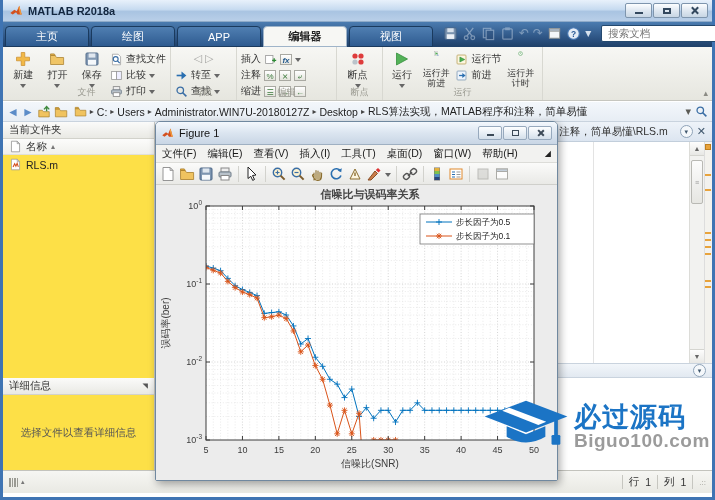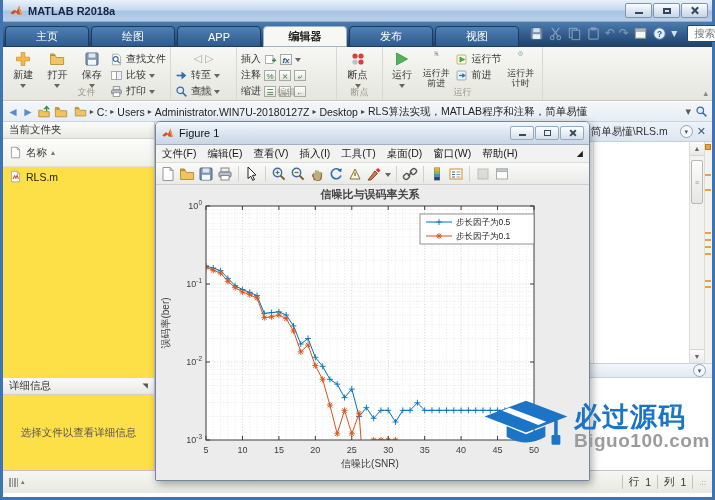--- a/index.html
+++ b/index.html
@@ -63,21 +63,21 @@
   .aico{width:14px;height:14px;display:inline-block;}
   .crumbs{display:flex;align-items:center;gap:2px;margin-left:3px;flex:1;overflow:hidden;white-space:nowrap;}
   .crumb{font-size:10.5px;color:#222;}
   .csep{color:#444;font-size:8px;padding:0 1px;}
   .abar-right{display:flex;align-items:center;gap:4px;color:#5b5b55;}
 
   
   .leftpanel{position:absolute;left:0;top:122px;width:152px;bottom:27px;background:#fde047;border-right:1px solid #c8c8c2;}
   .pane-hdr{height:17px;background:linear-gradient(#fbfbfa,#e9e9e4);border-bottom:1px solid #d2d2cb;
             font-size:10.5px;color:#333;display:flex;align-items:center;padding:0 6px;}
-  .colhdr{height:28px;background:linear-gradient(#fcfcfb,#f0f0ec);border-bottom:1px solid #e0e0da;
+  .colhdr{height:16px;background:linear-gradient(#fcfcfb,#f0f0ec);border-bottom:1px solid #e0e0da;
           display:flex;align-items:center;gap:4px;padding:0 6px;font-size:10.5px;color:#333;}
   .filerow{display:flex;align-items:center;gap:4px;padding:3px 6px;font-size:10.5px;color:#222;}
   .details-hdr{position:absolute;left:0;right:0;top:256px;}
   .details-body{position:absolute;left:0;right:0;top:273px;bottom:0;display:flex;align-items:center;justify-content:center;
                 color:#555;font-size:10.5px;text-align:center;padding:0 8px;}
 
   
   .editorpane{position:absolute;left:152px;top:122px;right:0;bottom:27px;background:#fff;}
   .edtabbar{height:20px;background:linear-gradient(#eef3f9,#dce5f0);border-bottom:1px solid #c2cedb;
             display:flex;align-items:center;padding:0 6px;font-size:10.5px;color:#333;}
@@ -102,21 +102,21 @@
 
   
   .statusbar{position:absolute;left:0;right:0;bottom:4px;height:23px;background:linear-gradient(#f6f6f3,#e9e9e3);
              border-top:1px solid #c3c3bd;display:flex;align-items:center;padding:0 6px;font-size:10.5px;color:#333;}
   .grip{display:flex;gap:1px;align-items:center;}
   .grip i{width:1.5px;height:9px;background:#9a9a93;display:inline-block;}
   .status-right{margin-left:auto;display:flex;align-items:center;gap:6px;}
   .vsep{width:1px;height:14px;background:#c6c6c0;}
 
   
-  .figwin{position:absolute;left:155px;top:121px;width:435px;height:360px;border:1px solid #70889f;border-radius:5px 5px 2px 2px;
+  .figwin{position:absolute;left:155px;top:121px;width:403px;height:360px;border:1px solid #70889f;border-radius:5px 5px 2px 2px;
           background:#ececec;box-shadow:2px 3px 8px rgba(0,0,0,.35);}
   .figtitle{height:23px;border-radius:4px 4px 0 0;background:linear-gradient(#f4f8fd,#dbe5f0 50%,#c9d6e5);
             border-bottom:1px solid #9fb0c2;display:flex;align-items:center;padding:0 5px;}
   .figtitle .ft{font-size:11px;color:#141414;margin-left:5px;}
   .figbtns{margin-left:auto;display:flex;}
   .fbtn{width:24px;height:14px;border:1px solid #97a9bd;border-radius:2px;margin-left:1px;
         background:linear-gradient(#fdfeff,#e7eef5 55%,#d4dfea);display:flex;align-items:center;justify-content:center;}
   .fbtn .minus{width:7px;height:2px;background:#3c4a58;margin-top:4px;}
   .fbtn .maxi{width:7px;height:6px;border:1.5px solid #3c4a58;}
   .fbtn .xx{position:relative;width:8px;height:8px;}
@@ -325,23 +325,20 @@
           <span>主页</span>
         </div>
       <div class="rtab">
           <span>绘图</span>
         </div>
       <div class="rtab">
           <span>APP</span>
         </div>
       <div class="rtab active">
           <span>编辑器</span>
-        </div>
-      <div class="rtab">
-          <span>发布</span>
         </div>
       <div class="rtab">
           <span>视图</span>
         </div>
       <div class="qat">
         <svg class="qico">
             <use href="#i-floppy"></use>
           </svg>
         <svg class="qico dim">
             <use href="#i-cut"></use>

